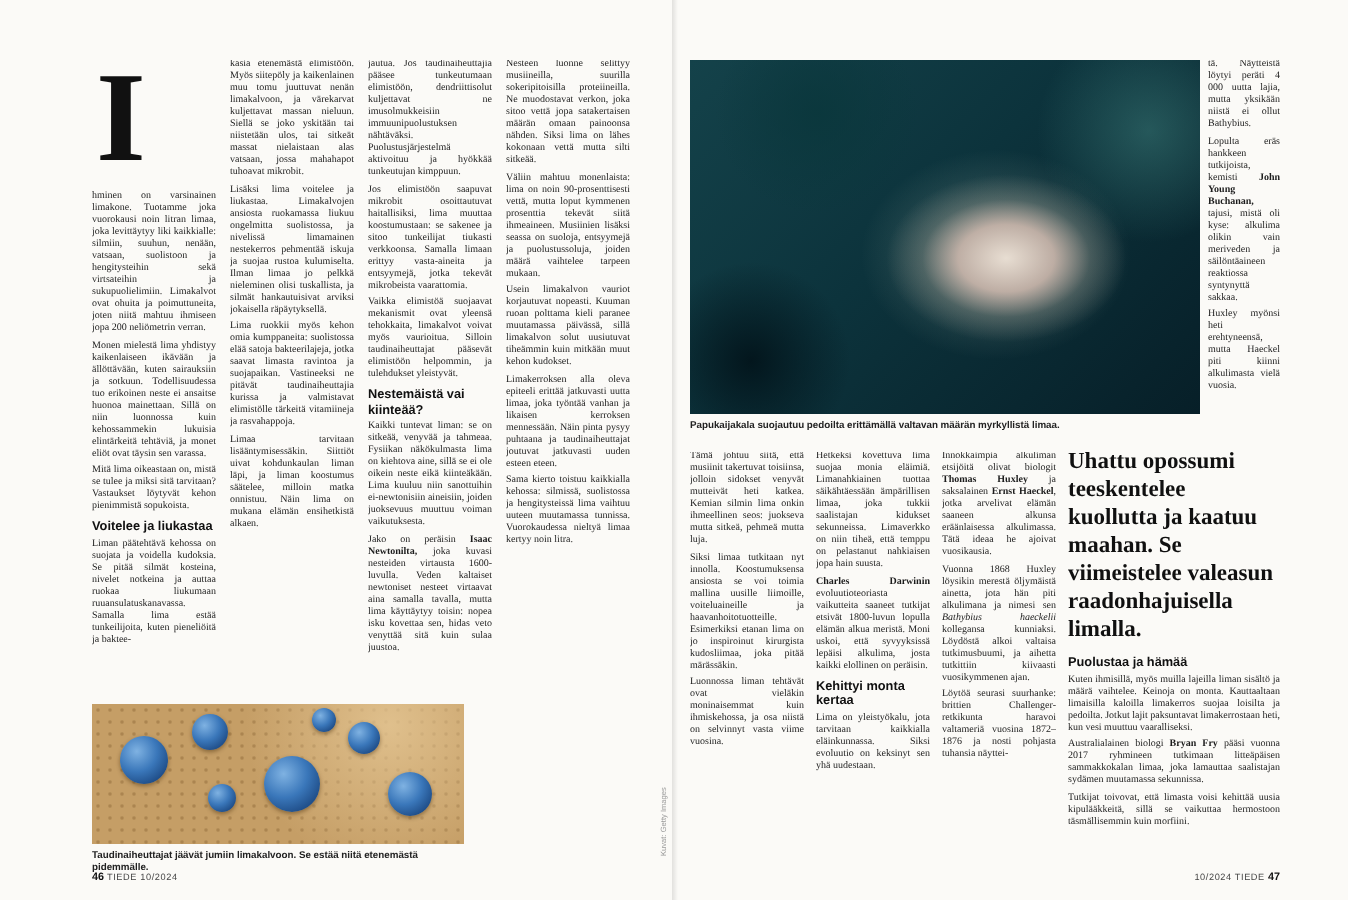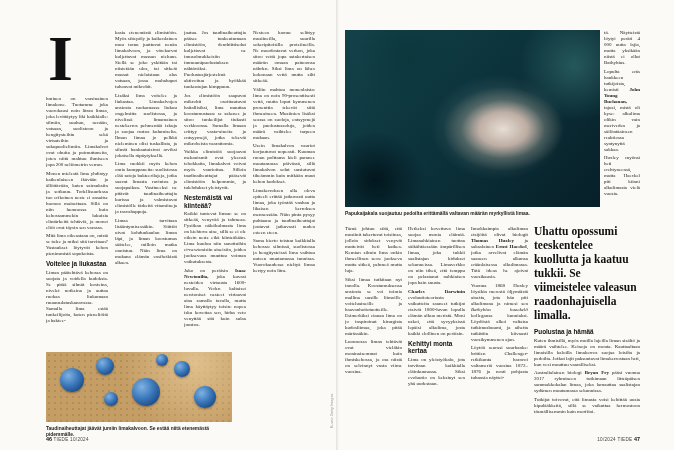--- a/index.html
+++ b/index.html
@@ -129,21 +129,21 @@
       <p>Lima on yleistyökalu, jota tarvitaan kaikkialla eläinkunnassa. Siksi evoluutio on keksinyt sen yhä uudestaan.</p>
     </div>
 
     <div class="col" style="left:471px;top:226px;width:57px;height:198px;">
       <p><span>Innokkaimpia alkuliman etsijöitä olivat biologit </span><b class="inline">Thomas Huxley</b><span> ja saksalainen </span><b class="inline">Ernst Haeckel</b><span>, jotka arvelivat elämän saaneen alkunsa eräänlaisessa alkulimassa. Tätä ideaa he ajoivat vuosikausia.</span></p>
       <p><span>Vuonna 1868 Huxley löysikin merestä öljymäistä ainetta, jota hän piti alkulimana ja nimesi sen </span><i class="inline">Bathybius haeckelii</i><span> kollegansa kunniaksi. Löydöstä alkoi valtaisa tutkimusbuumi, ja aihetta tutkittiin kiivaasti vuosikymmenen ajan.</span></p>
       <p>Löytöä seurasi suurhanke: brittien Challenger-retkikunta haravoi valtameriä vuosina 1872–1876 ja nosti pohjasta tuhansia näyttei-</p>
     </div>
 
     <div class="col" style="left:534px;top:224px;width:106px;height:200px;text-align:left;">
-      <div class="pullquote">Uhattu opossumi teeskentelee kuollutta ja kaatuu tukkii. Se viimeistelee valeasun raadonhajuisella limalla.</div>
+      <div class="pullquote">Uhattu opossumi teeskentelee kuollutta ja kaatuu maahan. Se viimeistelee valeasun raadonhajuisella limalla.</div>
       <div class="colhead">Puolustaa ja hämää</div>
       <p style="text-align:justify;">Kuten ihmisillä, myös muilla lajeilla liman sisältö ja määrä vaihtelee. Keinoja on monta. Kauttaaltaan limaisilla kaloilla limakerros suojaa loisilta ja pedoilta. Jotkut lajit paksuntavat limakerrostaan heti, kun vesi muuttuu vaaralliseksi.</p>
       <p style="text-align:justify;"><span>Australialainen biologi </span><b class="inline">Bryan Fry</b><span> pääsi vuonna 2017 ryhmineen tutkimaan litteäpäisen sammakkokalan limaa, joka lamauttaa saalistajan sydämen muutamassa sekunnissa.</span></p>
       <p style="text-align:justify;">Tutkijat toivovat, että limasta voisi kehittää uusia kipulääkkeitä, sillä se vaikuttaa hermostoon täsmällisemmin kuin morfiini.</p>
     </div>
 
     <div class="footer" style="right:34px;">
       <span>10/2024 TIEDE</span>
       <b>47</b>
     </div>

